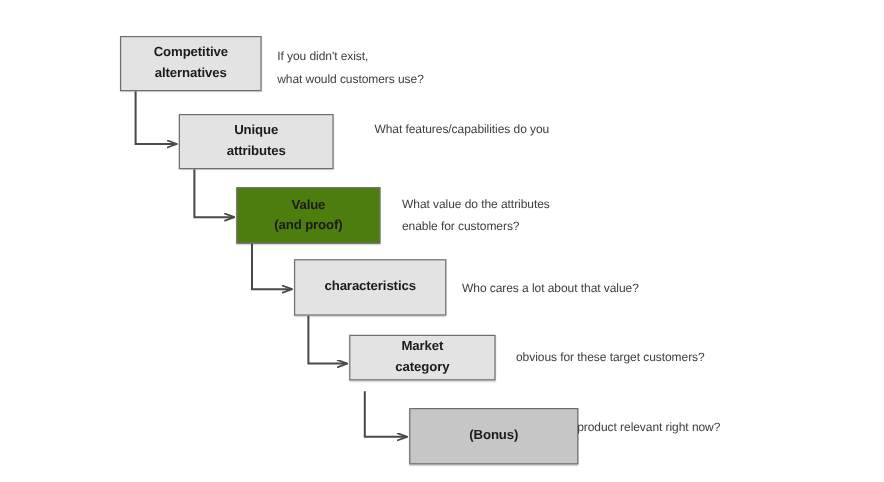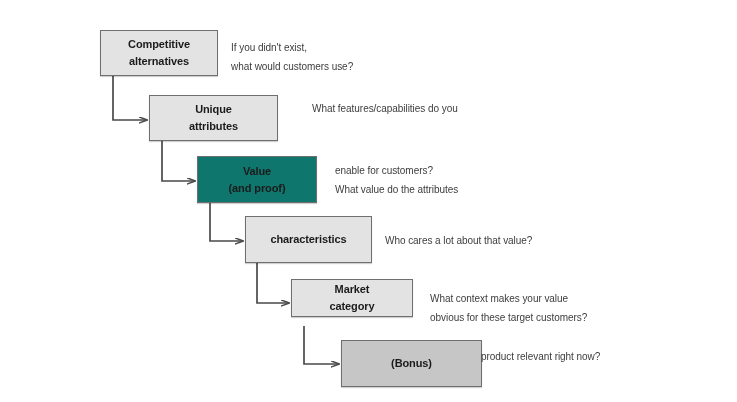--- a/index.html
+++ b/index.html
@@ -98,44 +98,43 @@
       <div class="step">
         <div class="step-box" style="left: 149px; top: 95px; width: 129px; height: 46px; background: rgb(227, 227, 227); border-color: rgb(111, 111, 111); color: rgb(27, 27, 27);">
           <span class="box-line">Unique</span>
           <span class="box-line">attributes</span>
         </div>
         <div class="desc" style="left: 289px; top: 99px; color: rgb(61, 61, 61); margin-left: 23px;">
           <span class="desc-line">What features/capabilities do you</span>
         </div>
       </div>
       <div class="step">
-        <div class="step-box" style="left: 197px; top: 156px; width: 120px; height: 47px; background: #0f766e; border-color: rgb(111, 111, 111); color: rgb(27, 27, 27);">
+        <div class="step-box" style="left: 197px; top: 156px; width: 120px; height: 47px; background: #4d7c0f; border-color: rgb(111, 111, 111); color: rgb(27, 27, 27);">
           <span class="box-line">Value</span>
           <span class="box-line">(and proof)</span>
         </div>
         <div class="desc" style="left: 335px; top: 161px; color: rgb(61, 61, 61);">
+          <span class="desc-line">What value do the attributes</span>
           <span class="desc-line">enable for customers?</span>
-          <span class="desc-line">What value do the attributes</span>
         </div>
       </div>
       <div class="step">
         <div class="step-box" style="left: 245px; top: 216px; width: 127px; height: 47px; background: rgb(227, 227, 227); border-color: rgb(111, 111, 111); color: rgb(27, 27, 27);">
           <span class="box-line">characteristics</span>
         </div>
         <div class="desc" style="left: 385px; top: 231px; color: rgb(61, 61, 61);">
           <span class="desc-line">Who cares a lot about that value?</span>
         </div>
       </div>
       <div class="step">
         <div class="step-box" style="left: 291px; top: 279px; width: 122px; height: 38px; background: rgb(227, 227, 227); border-color: rgb(111, 111, 111); color: rgb(27, 27, 27);">
           <span class="box-line">Market</span>
           <span class="box-line">category</span>
         </div>
         <div class="desc" style="left: 430px; top: 289px; color: rgb(61, 61, 61);">
-          <span class="desc-line">What context makes your value</span>
           <span class="desc-line">obvious for these target customers?</span>
         </div>
       </div>
       <div class="step">
         <div class="step-box bonus" style="left: 341px; top: 340px; width: 141px; height: 47px; background: rgb(198, 198, 198); border-color: rgb(111, 111, 111); color: rgb(27, 27, 27);">
           <span class="box-line">(Bonus)</span>
         </div>
         <div class="desc" style="left: 481px; top: 347px; color: rgb(61, 61, 61);">
           <span class="desc-line">product relevant right now?</span>
         </div>

